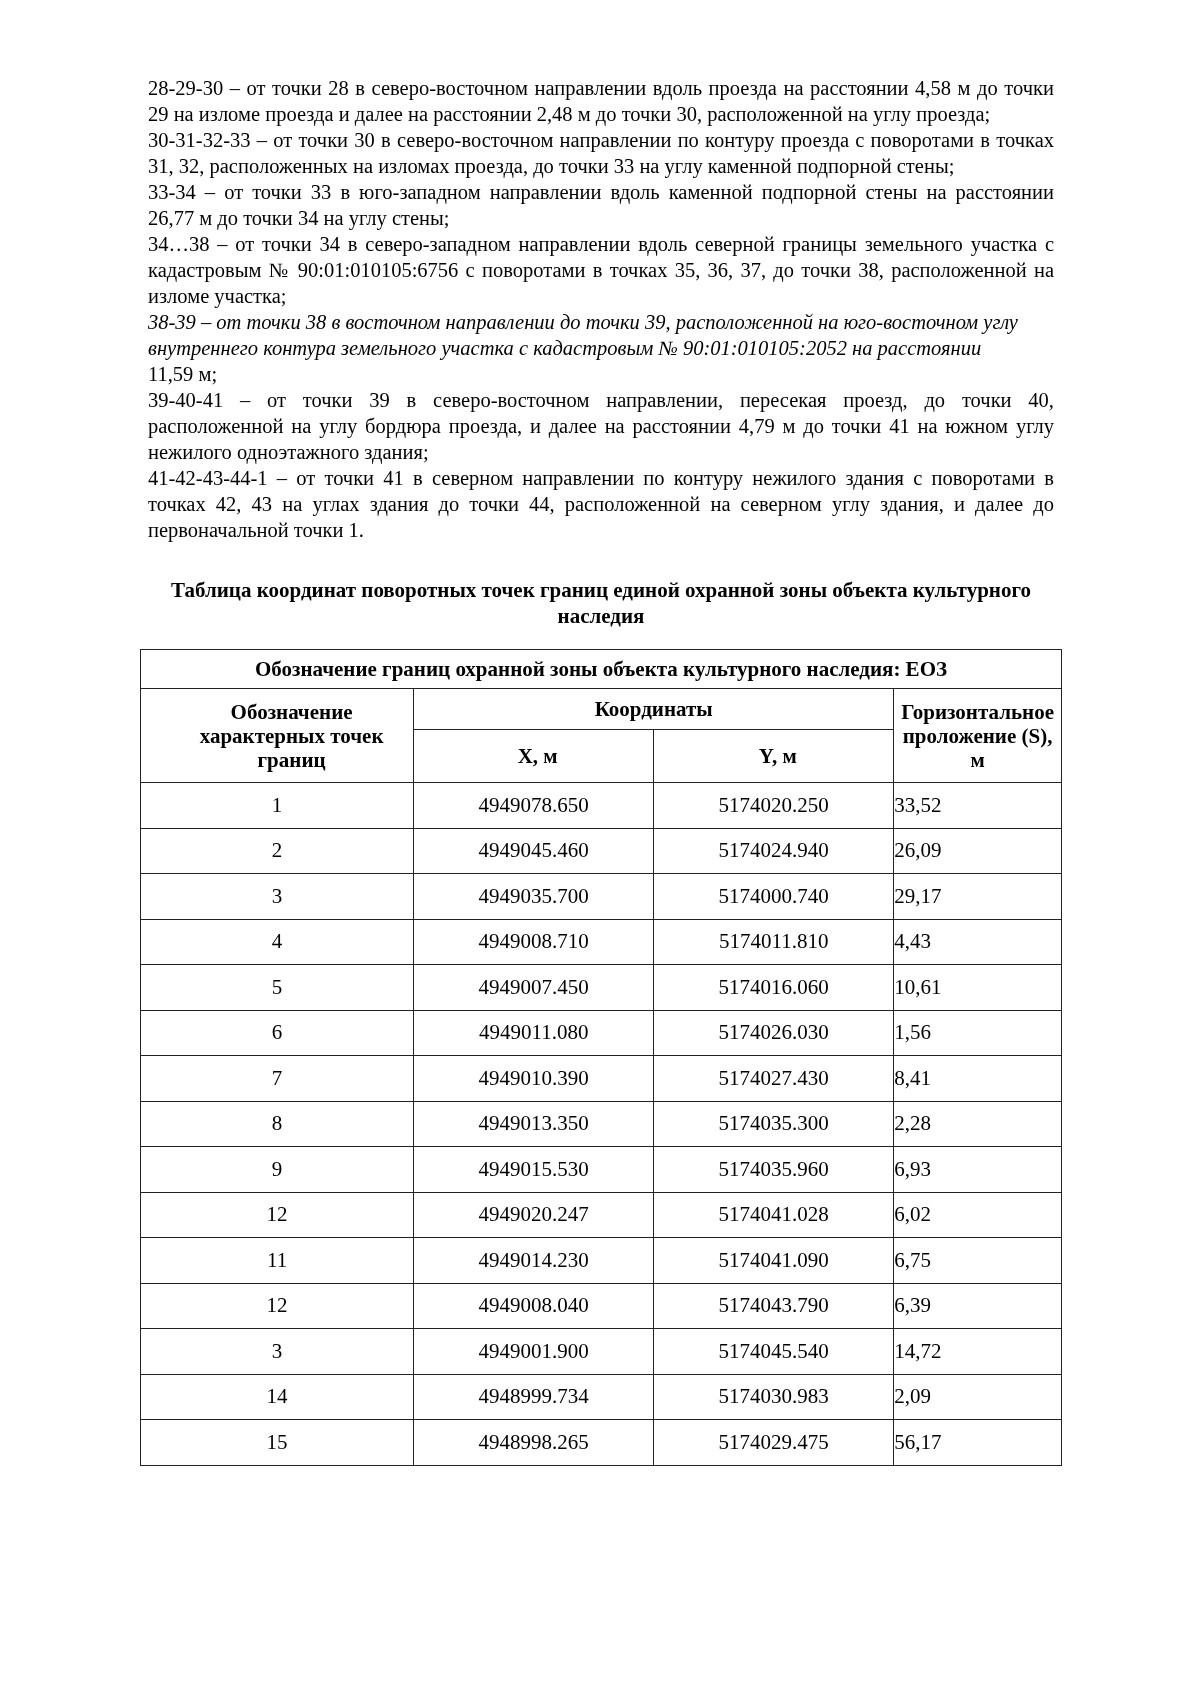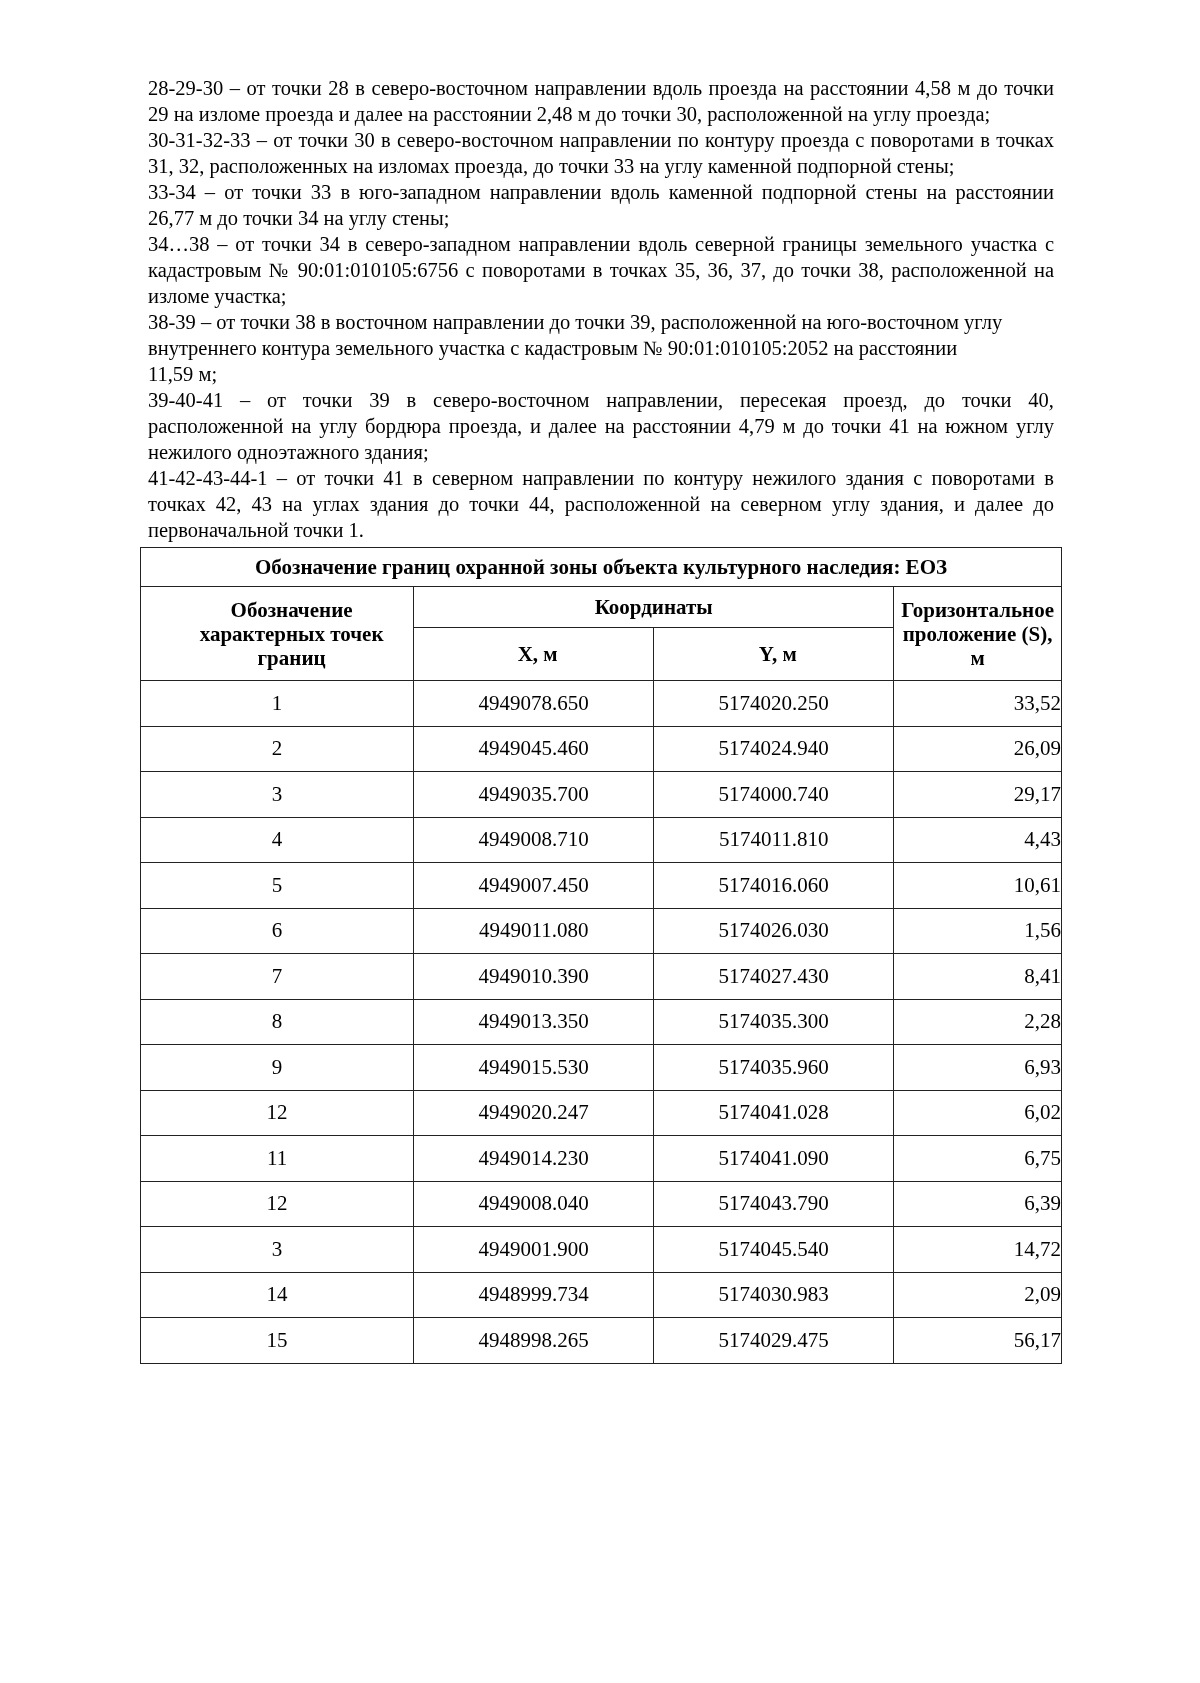--- a/index.html
+++ b/index.html
@@ -20,65 +20,66 @@
       left: 148px;
       top: 75px;
       width: 906px;
     }
     .para {
       font-size: 20.5px;
       line-height: 26px;
       text-align: justify;
       margin: 0;
     }
-    .para.last-left { text-align: left; }
+    .para.last-left { text-align: left; font-style: italic; }
     .table-title {
       margin-top: 34px;
       text-align: center;
       font-weight: bold;
       font-size: 21px;
       line-height: 26px;
     }
     table {
-      margin-top: 4px;
+      margin-top: 20px;
       margin-left: -8px;
       width: 922px;
       border-collapse: collapse;
       font-size: 21px;
     }
     td, th {
       border: 1.5px solid #222;
       text-align: center;
       vertical-align: middle;
       padding: 0;
     }
     th { font-weight: bold; line-height: 24px; }
     .caption-row th { height: 38px; }
     .h1 th { height: 40px; }
     .h2 th { height: 52px; padding-left: 8px; }
     tbody td { height: 44.5px; }
     .col-pt { width: 245px; padding-left: 29px; }
     .col-x { width: 233px; }
     .col-y { width: 233px; }
     .col-s { width: 167px; }
-    .s-cell { text-align: right; }
+    .s-cell { text-align: left; }
   </style>
 </head>
 <body>
 
 <div class="page">
   <p class="para">28-29-30 – от точки 28 в северо-восточном направлении вдоль проезда на расстоянии 4,58 м до точки 29 на изломе проезда и далее на расстоянии 2,48 м до точки 30, расположенной на углу проезда;</p>
   <p class="para">30-31-32-33 – от точки 30 в северо-восточном направлении по контуру проезда с поворотами в точках 31, 32, расположенных на изломах проезда, до точки 33 на углу каменной подпорной стены;</p>
   <p class="para">33-34 – от точки 33 в юго-западном направлении вдоль каменной подпорной стены на расстоянии 26,77 м до точки 34 на углу стены;</p>
   <p class="para">34…38 – от точки 34 в северо-западном направлении вдоль северной границы земельного участка с кадастровым № 90:01:010105:6756 с поворотами в точках 35, 36, 37, до точки 38, расположенной на изломе участка;</p>
   <p class="para last-left" style="text-align-last:left;">38-39 – от точки 38 в восточном направлении до точки 39, расположенной на юго-восточном углу внутреннего контура земельного участка с кадастровым № 90:01:010105:2052 на расстоянии</p>
   <p class="para">11,59 м;</p>
   <p class="para">39-40-41 – от точки 39 в северо-восточном направлении, пересекая проезд, до точки 40, расположенной на углу бордюра проезда, и далее на расстоянии 4,79 м до точки 41 на южном углу нежилого одноэтажного здания;</p>
   <p class="para">41-42-43-44-1 – от точки 41 в северном направлении по контуру нежилого здания с поворотами в точках 42, 43 на углах здания до точки 44, расположенной на северном углу здания, и далее до первоначальной точки 1.</p>
 
+  <div class="table-title">Таблица координат поворотных точек границ единой охранной зоны объекта культурного наследия</div>
 
   <table>
     <thead>
       <tr class="caption-row">
         <th colspan="4">Обозначение границ охранной зоны объекта культурного наследия: ЕОЗ</th>
       </tr>
       <tr class="h1">
         <th class="col-pt" rowspan="2">Обозначение характерных точек границ</th>
         <th colspan="2">Координаты</th>
         <th class="col-s" rowspan="2">Горизонтальное проложение (S), м</th>

